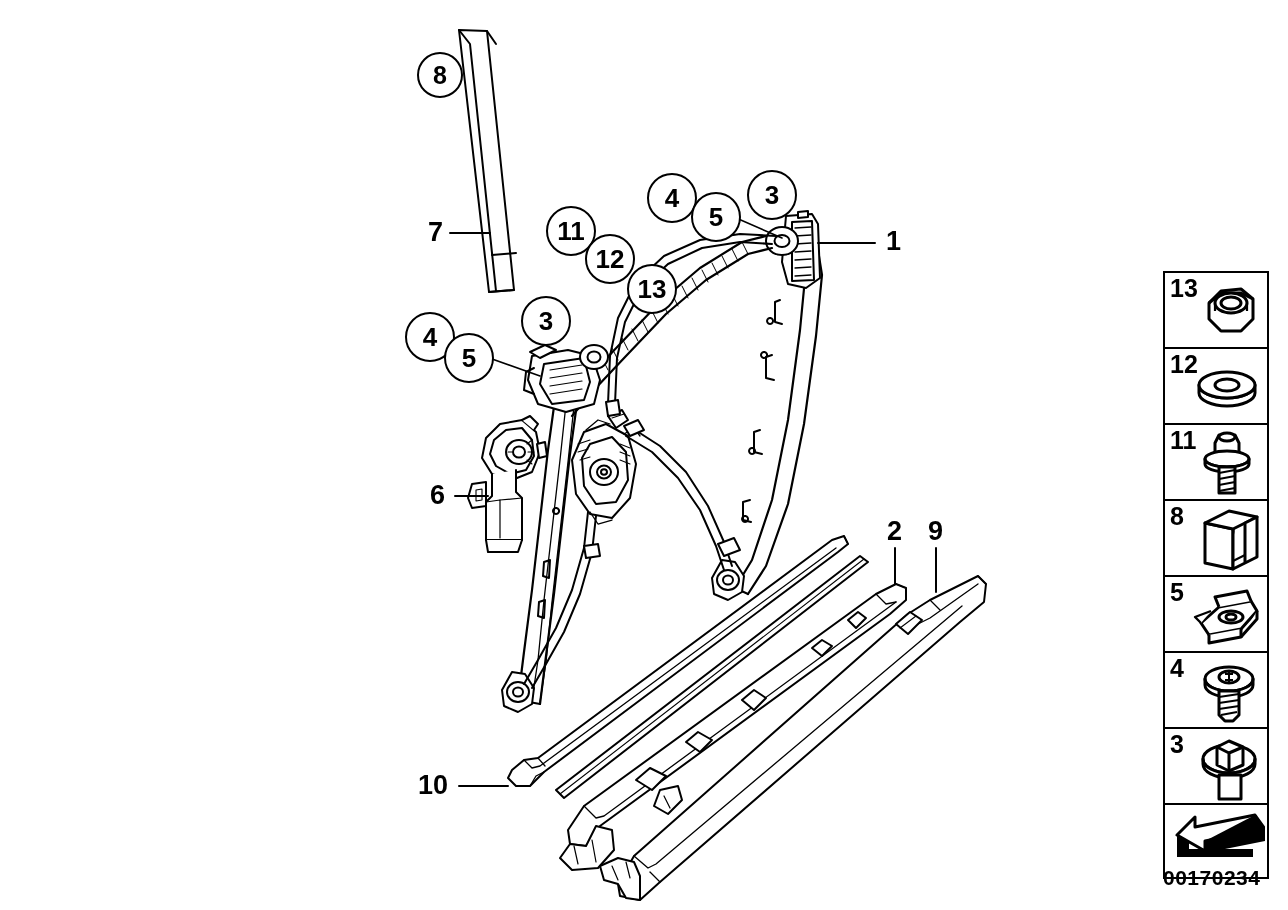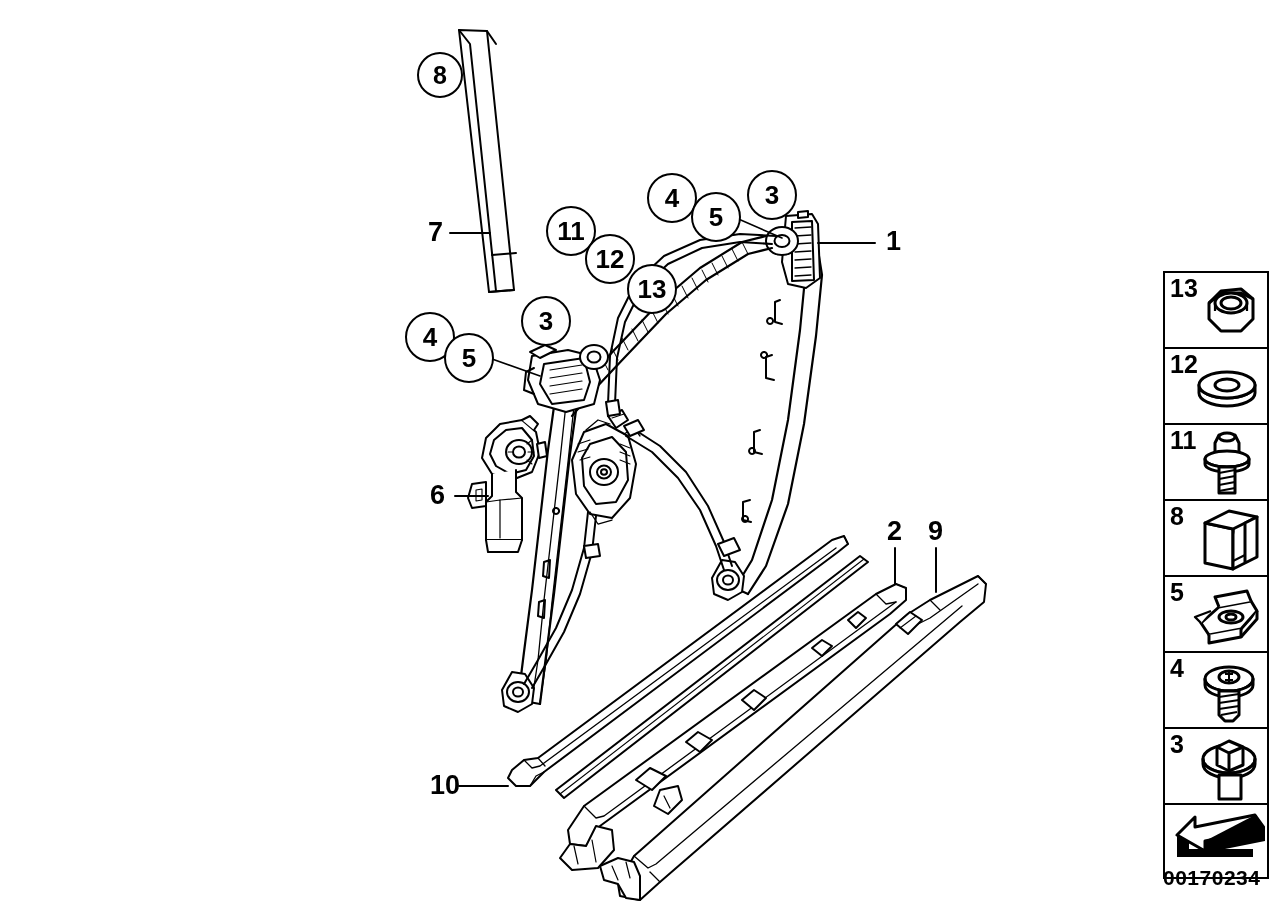--- a/index.html
+++ b/index.html
@@ -323,21 +323,21 @@
   </div>
   <div class="bubble b-md" style="left:444px; top:333px;">
     <span>5</span>
   </div>
 
   <div class="plabel" style="left:886px; top:228px;">1</div>
   <div class="plabel" style="left:428px; top:219px;">7</div>
   <div class="plabel" style="left:430px; top:482px;">6</div>
   <div class="plabel" style="left:887px; top:518px;">2</div>
   <div class="plabel" style="left:928px; top:518px;">9</div>
-  <div class="plabel" style="left:418px; top:772px;margin-left:12px;">10</div>
+  <div class="plabel" style="left:418px; top:772px;">10</div>
 
   <div id="legend">
 
     <div class="leg-row">
       <span class="leg-num">13</span>
       <svg class="leg-art" viewBox="0 0 76 76">
         <g fill="#fff" stroke="#000" stroke-width="3" stroke-linejoin="round">
           <path d="M20 30 L32 18 L52 16 L64 26 L64 46 L52 58 L32 58 L20 46 Z"></path>
           <path d="M20 30 L32 20 L52 20 L64 26"></path>
           <ellipse cx="42" cy="30" rx="16" ry="10"></ellipse>

